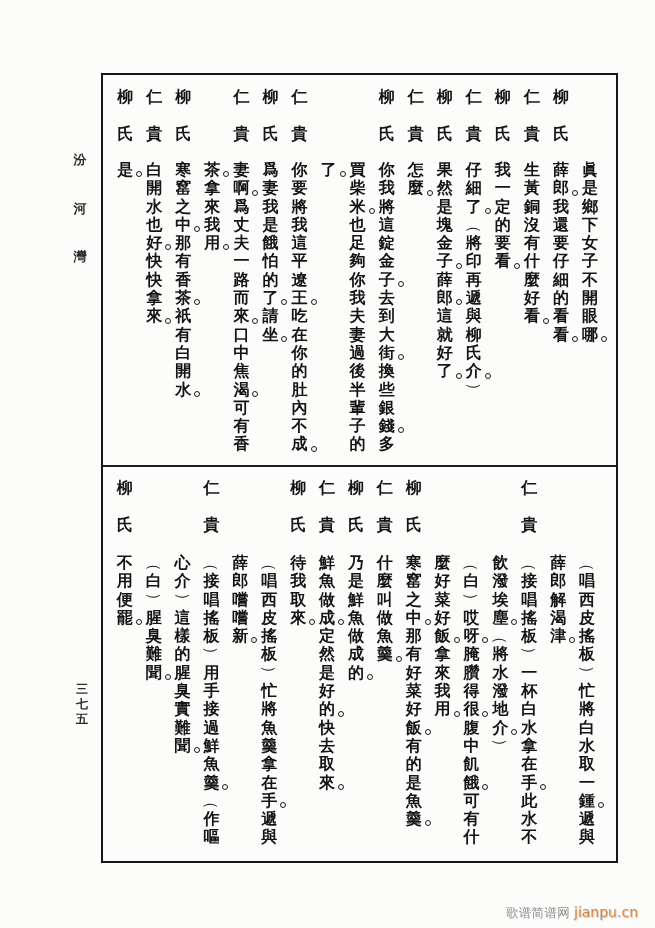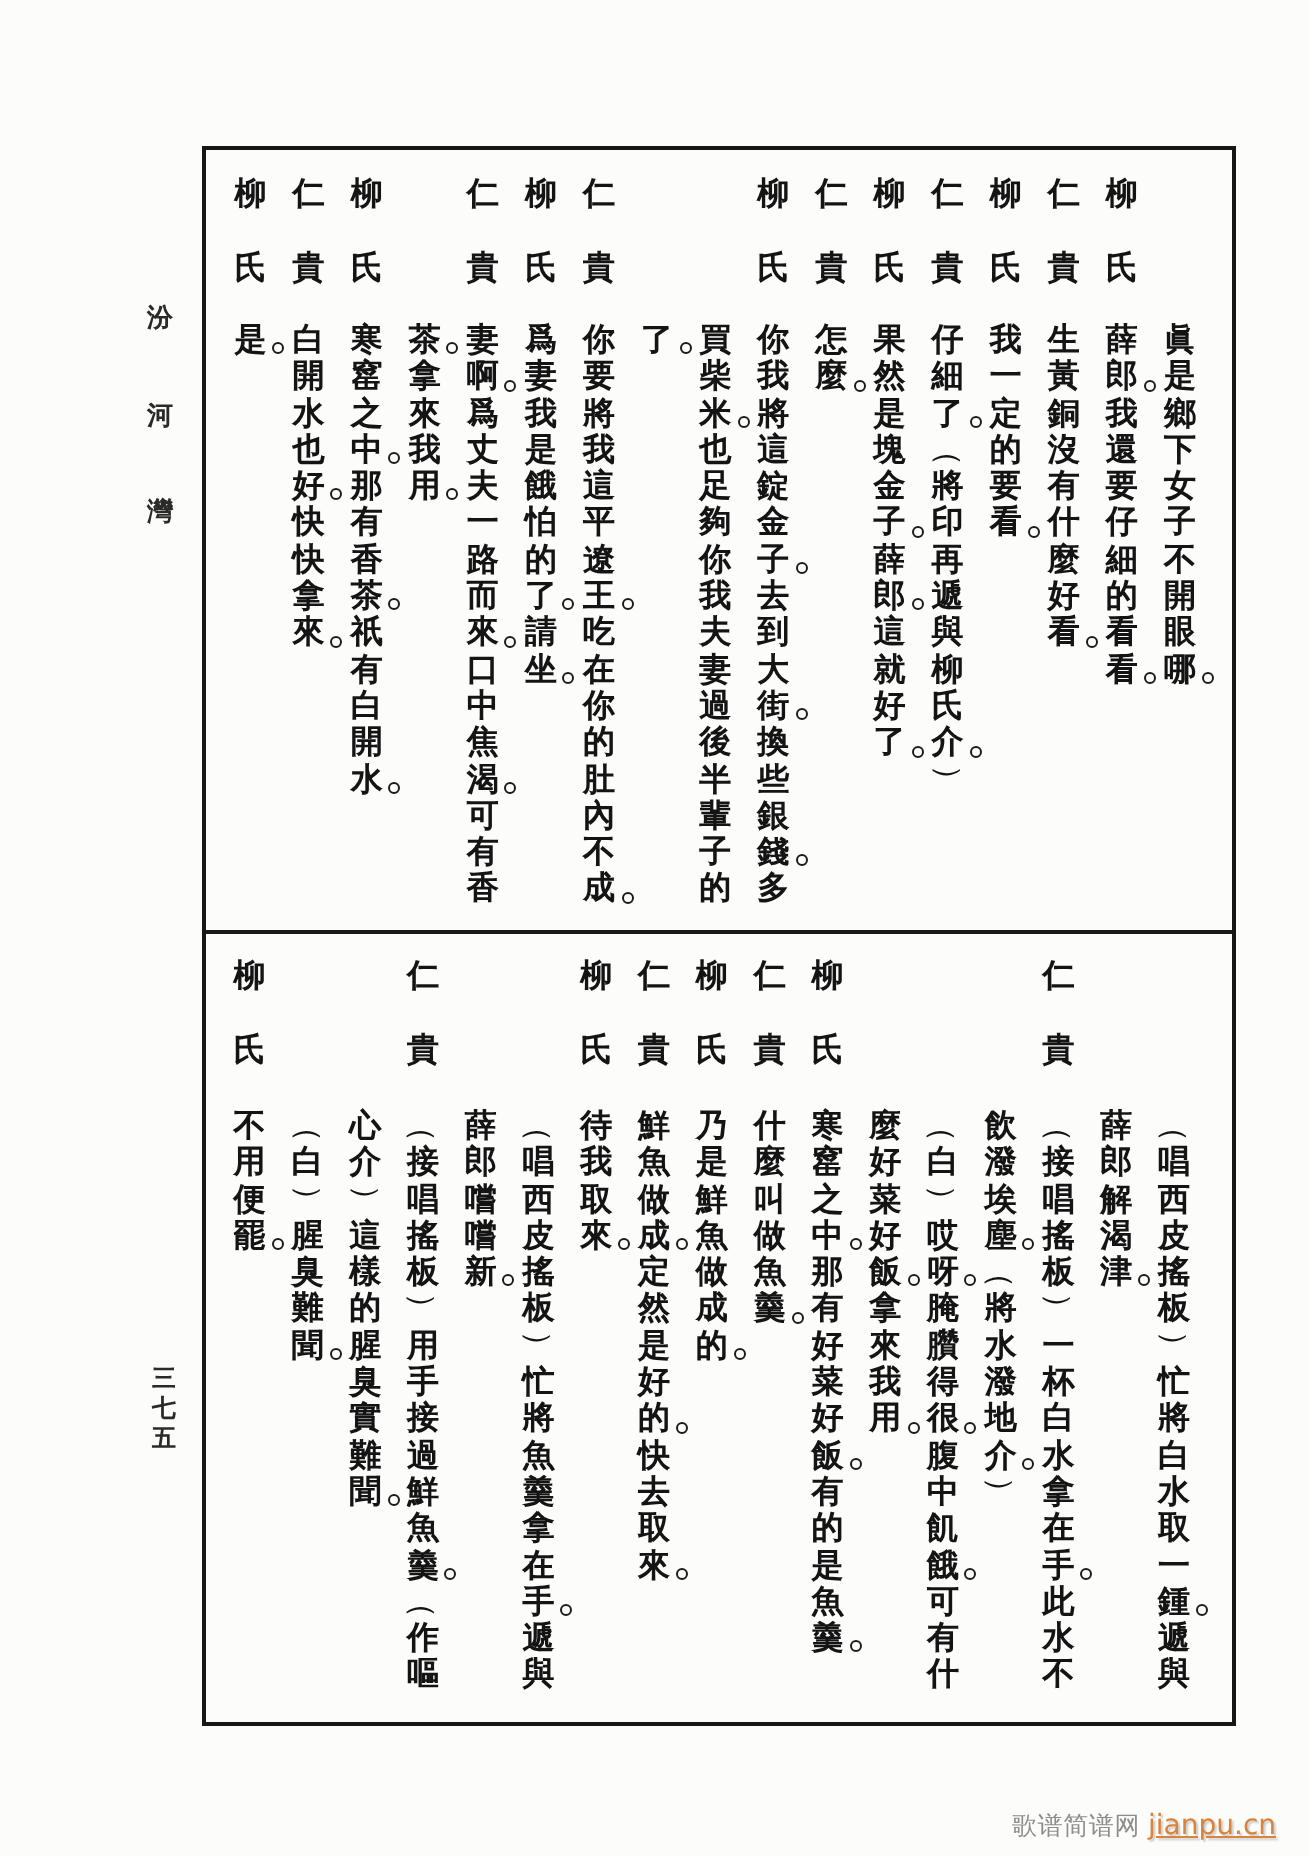--- a/index.html
+++ b/index.html
@@ -142,21 +142,20 @@
     .wm-cn {
       font-size: 12.5px;
       color: #8d8d8d;
       letter-spacing: 0.3px;
     }
     .wm-en {
       font-size: 14px;
       color: #d9843a;
       margin-left: 4px;
       text-shadow: 1px 1px 1px #c8c8c8;
-      text-decoration: underline;
     }
   </style>
 </head>
 <body>
 
 <div class="side-title">
     <span class="ch">汾</span>
     <span class="ch">河</span>
     <span class="ch">灣</span>
   </div>

